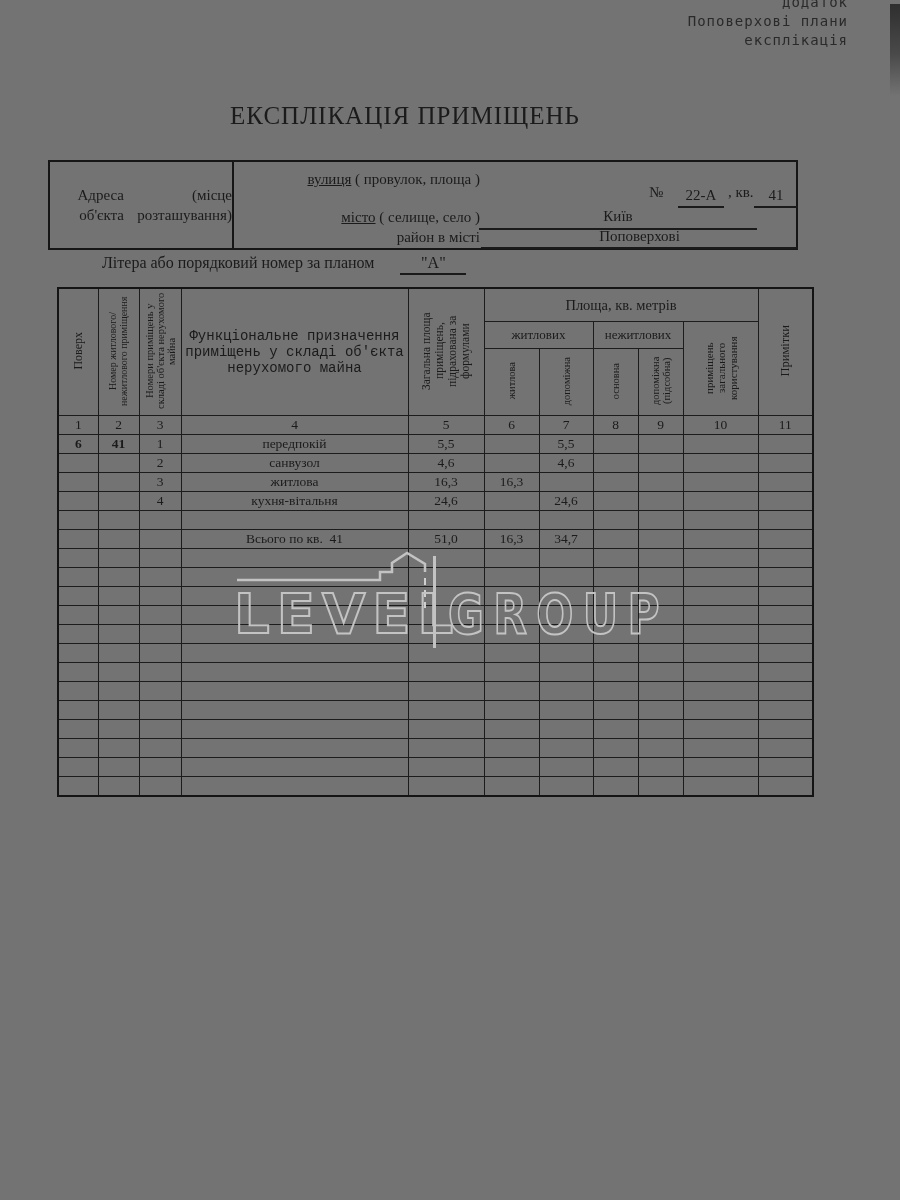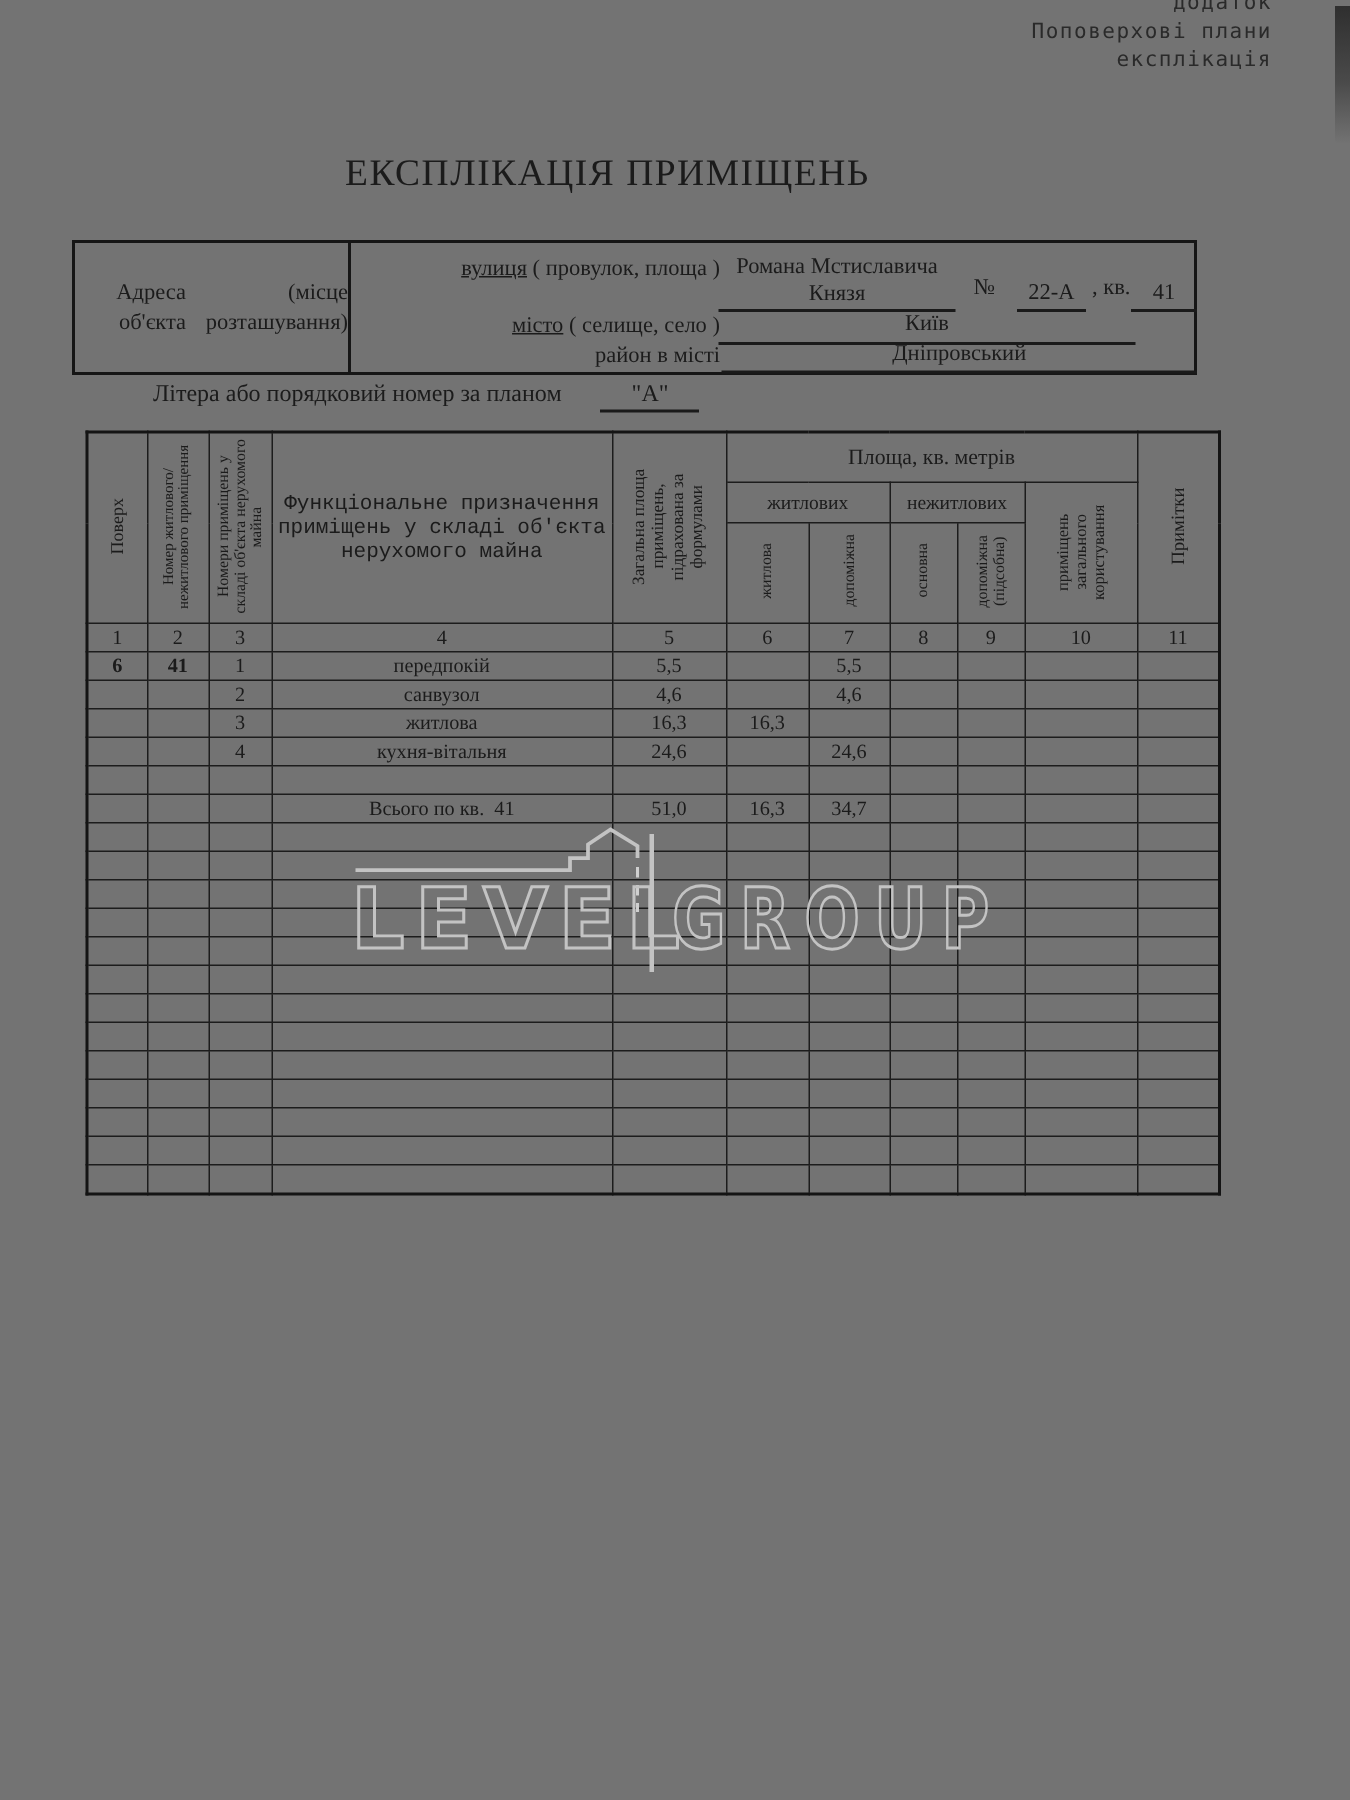--- a/index.html
+++ b/index.html
@@ -118,36 +118,32 @@
   <div class="doc-title">ЕКСПЛІКАЦІЯ ПРИМІЩЕНЬ</div>
 
   <div class="addr-box">
     <div class="addr-left">
       <span>Адреса об'єкта</span>
       <span>(місце розташування)</span>
     </div>
     <div class="addr-right">
       <div class="r1">
         <span class="lbl"><span class="u">вулиця</span><span> ( провулок, площа )</span></span>
-        <span class="street fill">
-          <div>Романа Мстиславича</div>
-          <div>Князя</div>
-        </span>
         <span class="no">№</span>
         <span class="v22 fill">22-А</span>
         <span class="kv">, кв.</span>
         <span class="v41 fill">41</span>
       </div>
       <div class="r2">
         <span class="lbl"><span class="u">місто</span><span> ( селище, село )</span></span>
         <span class="city fill">Київ</span>
       </div>
       <div class="r3">
         <span class="lbl">район в місті</span>
-        <span class="district fill">Дніпровський</span>
+        <span class="district fill">Поповерхові</span>
       </div>
     </div>
   </div>
 
   <div class="letter-line">
     <span class="lab">Літера або порядковий номер за планом</span>
     <span class="val">"А"</span>
   </div>
 
   <table class="expl">

